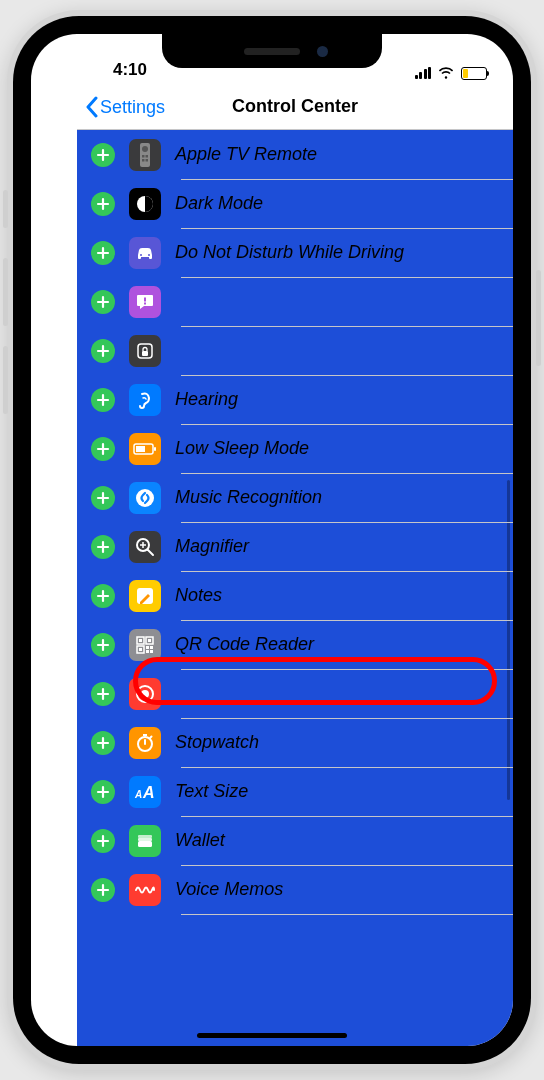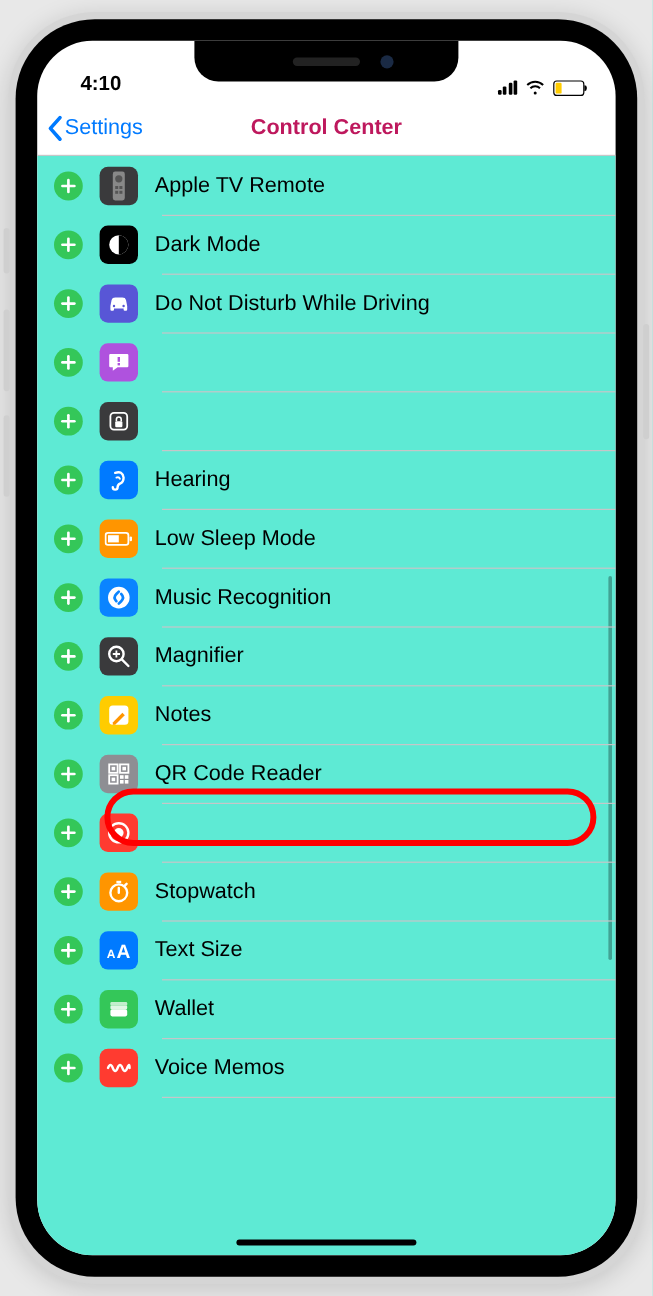--- a/index.html
+++ b/index.html
@@ -37,20 +37,21 @@
       padding: 18px;
       position: relative;
     }
     .screen {
       width: 100%;
       height: 100%;
       background: #fff;
       border-radius: 46px;
       overflow: hidden;
       position: relative;
+      padding-left: 46px;
     }
     .notch {
       position: absolute;
       top: 0;
       left: 50%;
       transform: translateX(-50%);
       width: 220px;
       height: 34px;
       background: #000;
       border-bottom-left-radius: 20px;
@@ -139,40 +140,41 @@
     .nav {
       height: 46px;
       display: flex;
       align-items: center;
       padding: 0 8px;
       border-bottom: 0.5px solid #c6c6c8;
       position: relative;
     }
     .nav-back {
       display: flex;
-      align-items: center;
+      align-items: flex-end;
       color: #007aff;
       font-size: 18px;
       cursor: pointer;
     }
     .nav-back svg { margin-right: 2px; }
     .nav-title {
       position: absolute;
       left: 0; right: 0;
       text-align: center;
       font-weight: 600;
       font-size: 18px;
-      color: #be185d;
+      color: #000000;
       pointer-events: none;
     }
     .list {
-      background: #5eead4;
+      background: #1d4ed8;
       overflow-y: hidden;
       height: calc(100% - 96px);
       position: relative;
+      font-style: italic;
     }
     .row {
       display: flex;
       align-items: center;
       height: 49px;
       padding-left: 14px;
       position: relative;
     }
     .row:first-child { height: 36px; align-items: flex-start; padding-top: 0; }
     .row:first-child .add-btn { margin-top: 3px; }

